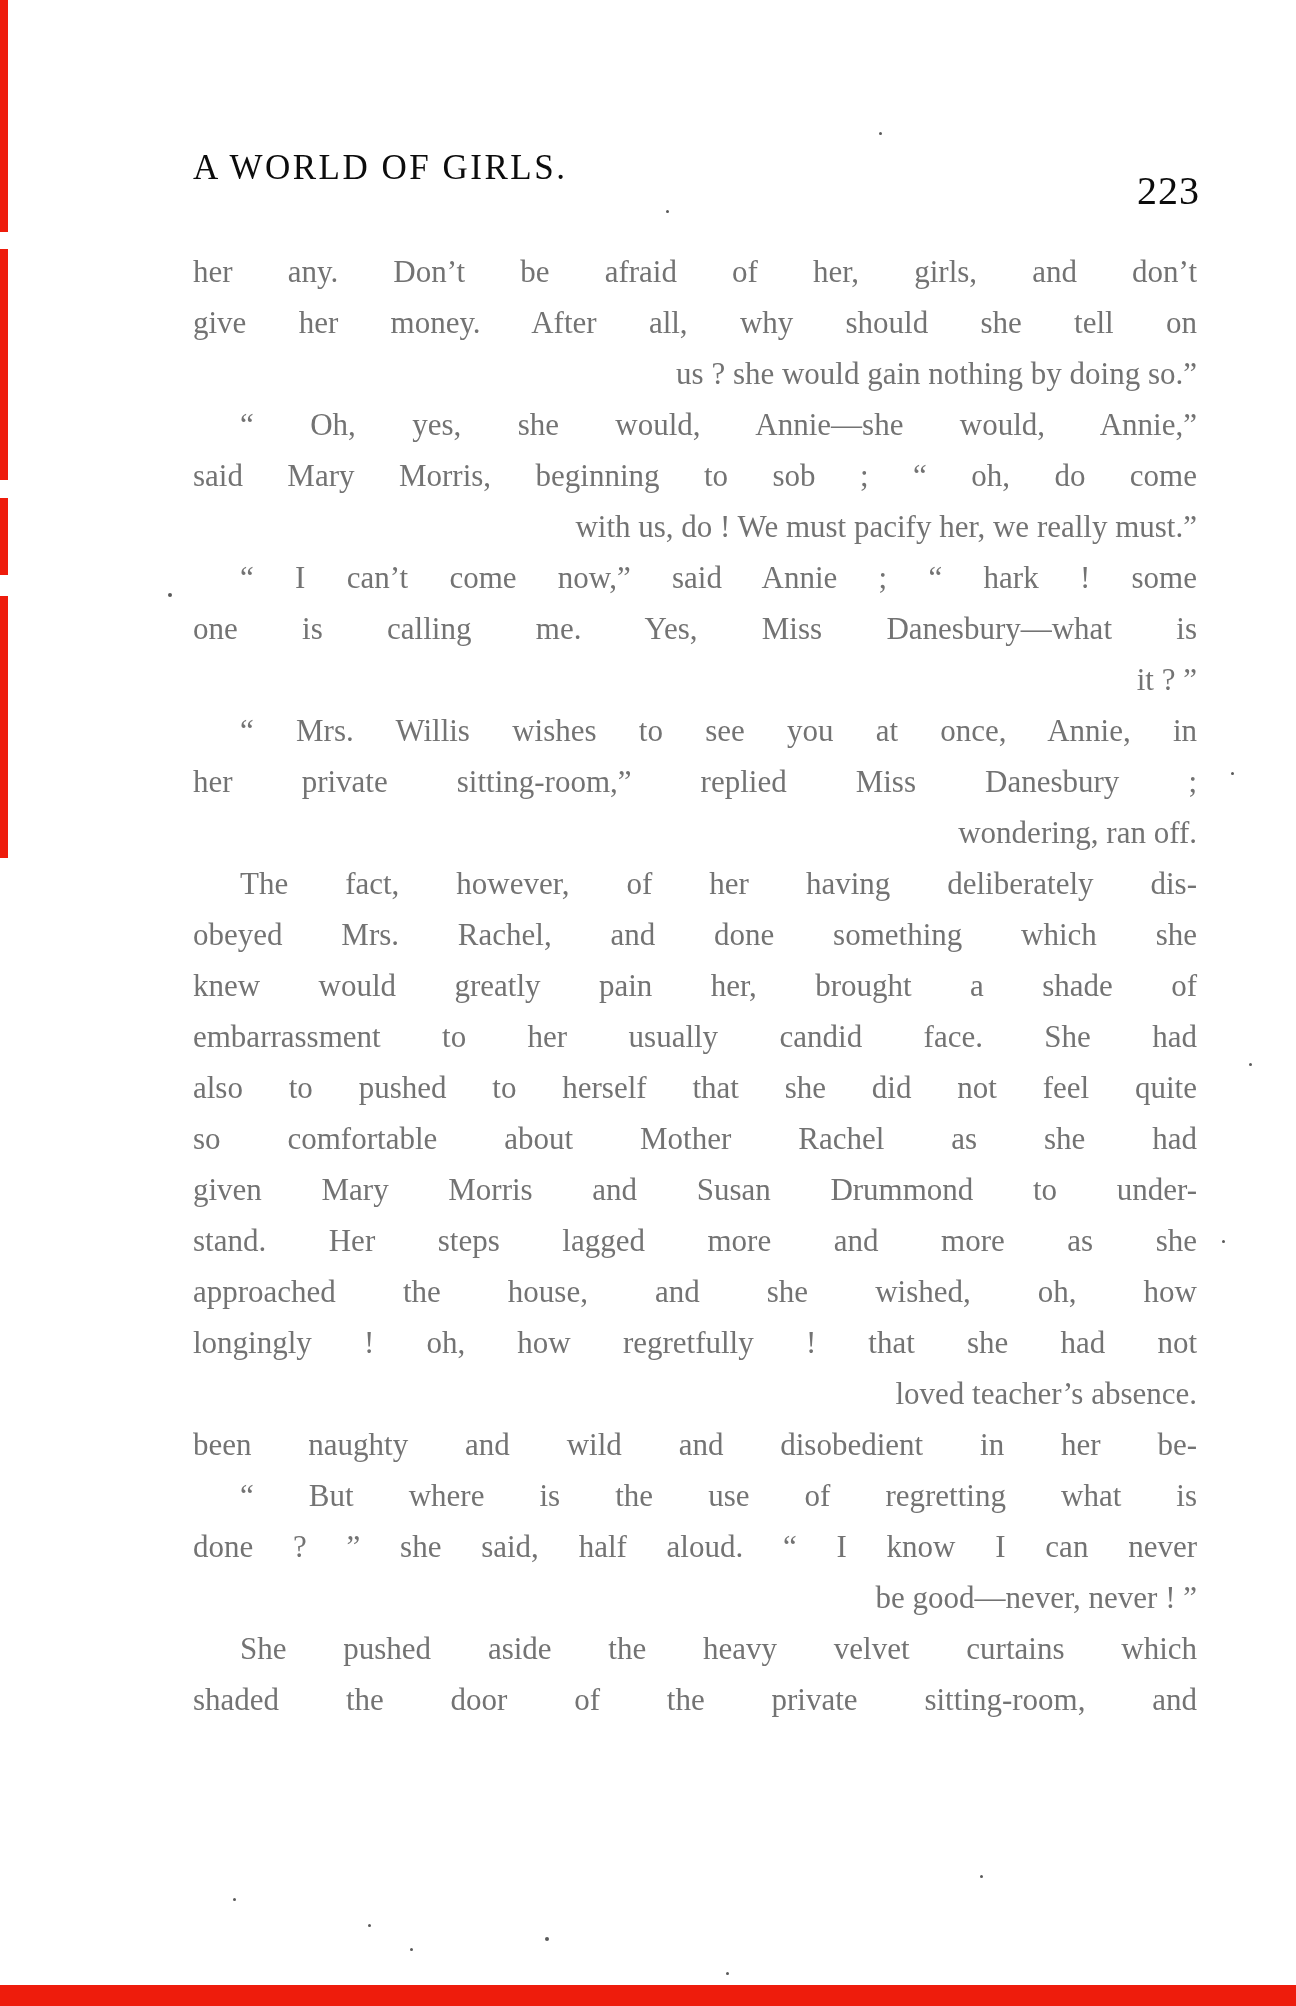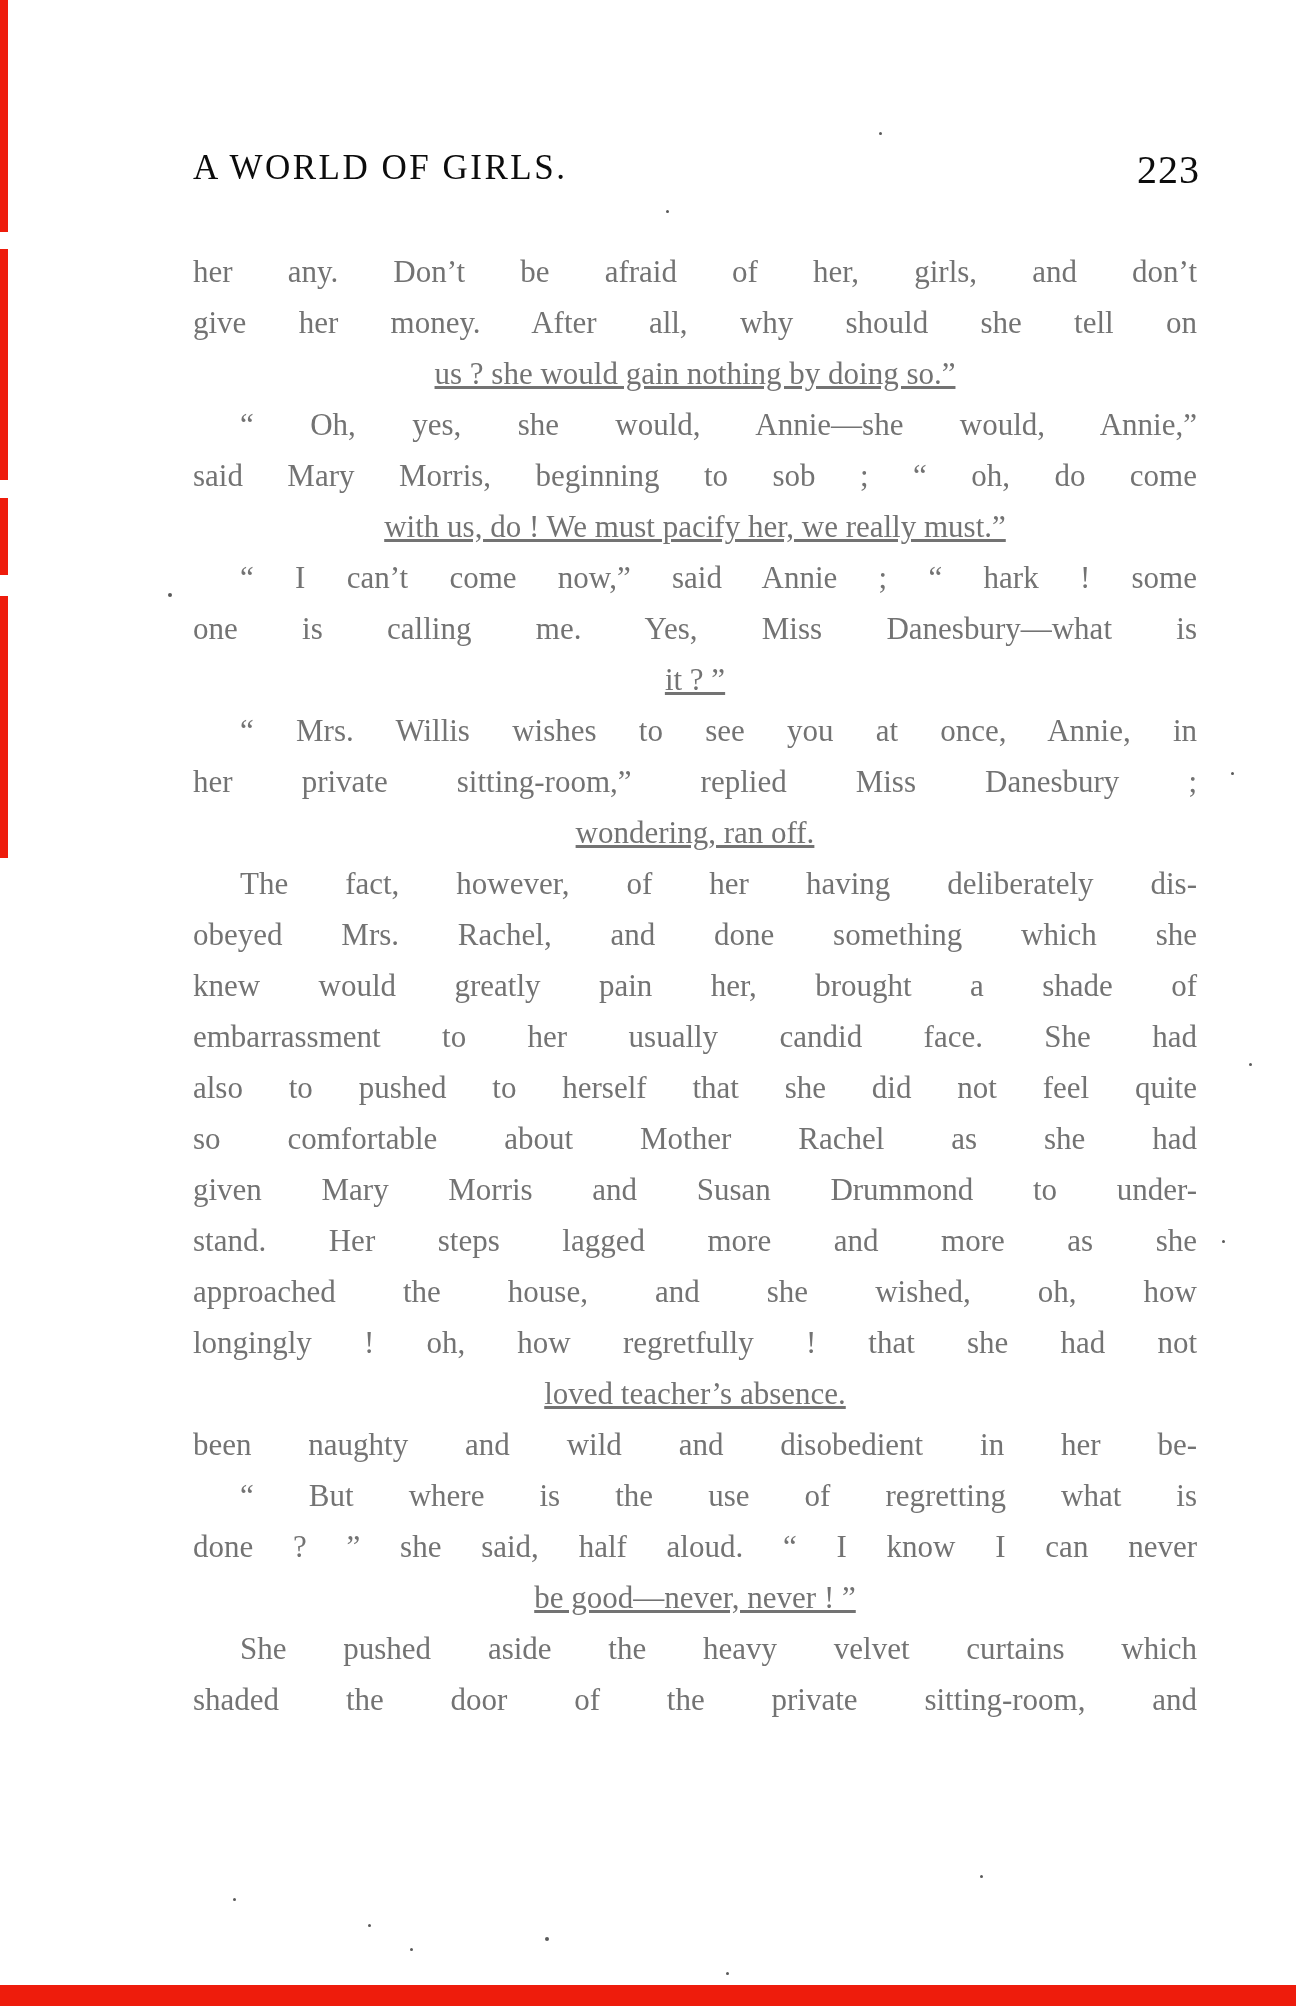--- a/index.html
+++ b/index.html
@@ -26,21 +26,21 @@
     top: 148px;
     width: 1004px;
     text-align: left;
     font-size: 35px;
     letter-spacing: 2.5px;
     white-space: nowrap;
     color: #0c0c0c;
   }
   .page-number {
     position: absolute;
-    top: 146px;
+    top: 167px;
     right: 96px;
     font-size: 40px;
     letter-spacing: 1px;
     color: #0c0c0c;
     text-align: right;
   }
   .text-block {
     position: absolute;
     left: 193px;
     top: 246px;
@@ -51,22 +51,21 @@
   .line {
     line-height: 51px;
     height: 51px;
     white-space: normal;
   }
   .jl {            
     text-align: justify;
     text-align-last: justify;
   }
   .ll {            
-    text-align: center;
-    text-decoration: underline;
+    text-align: right;
   }
   .indent {
     padding-left: 47px;
   }
   .artifact-left {
     position: absolute;
     left: 0;
     top: 0;
     width: 8px;
     height: 858px;

